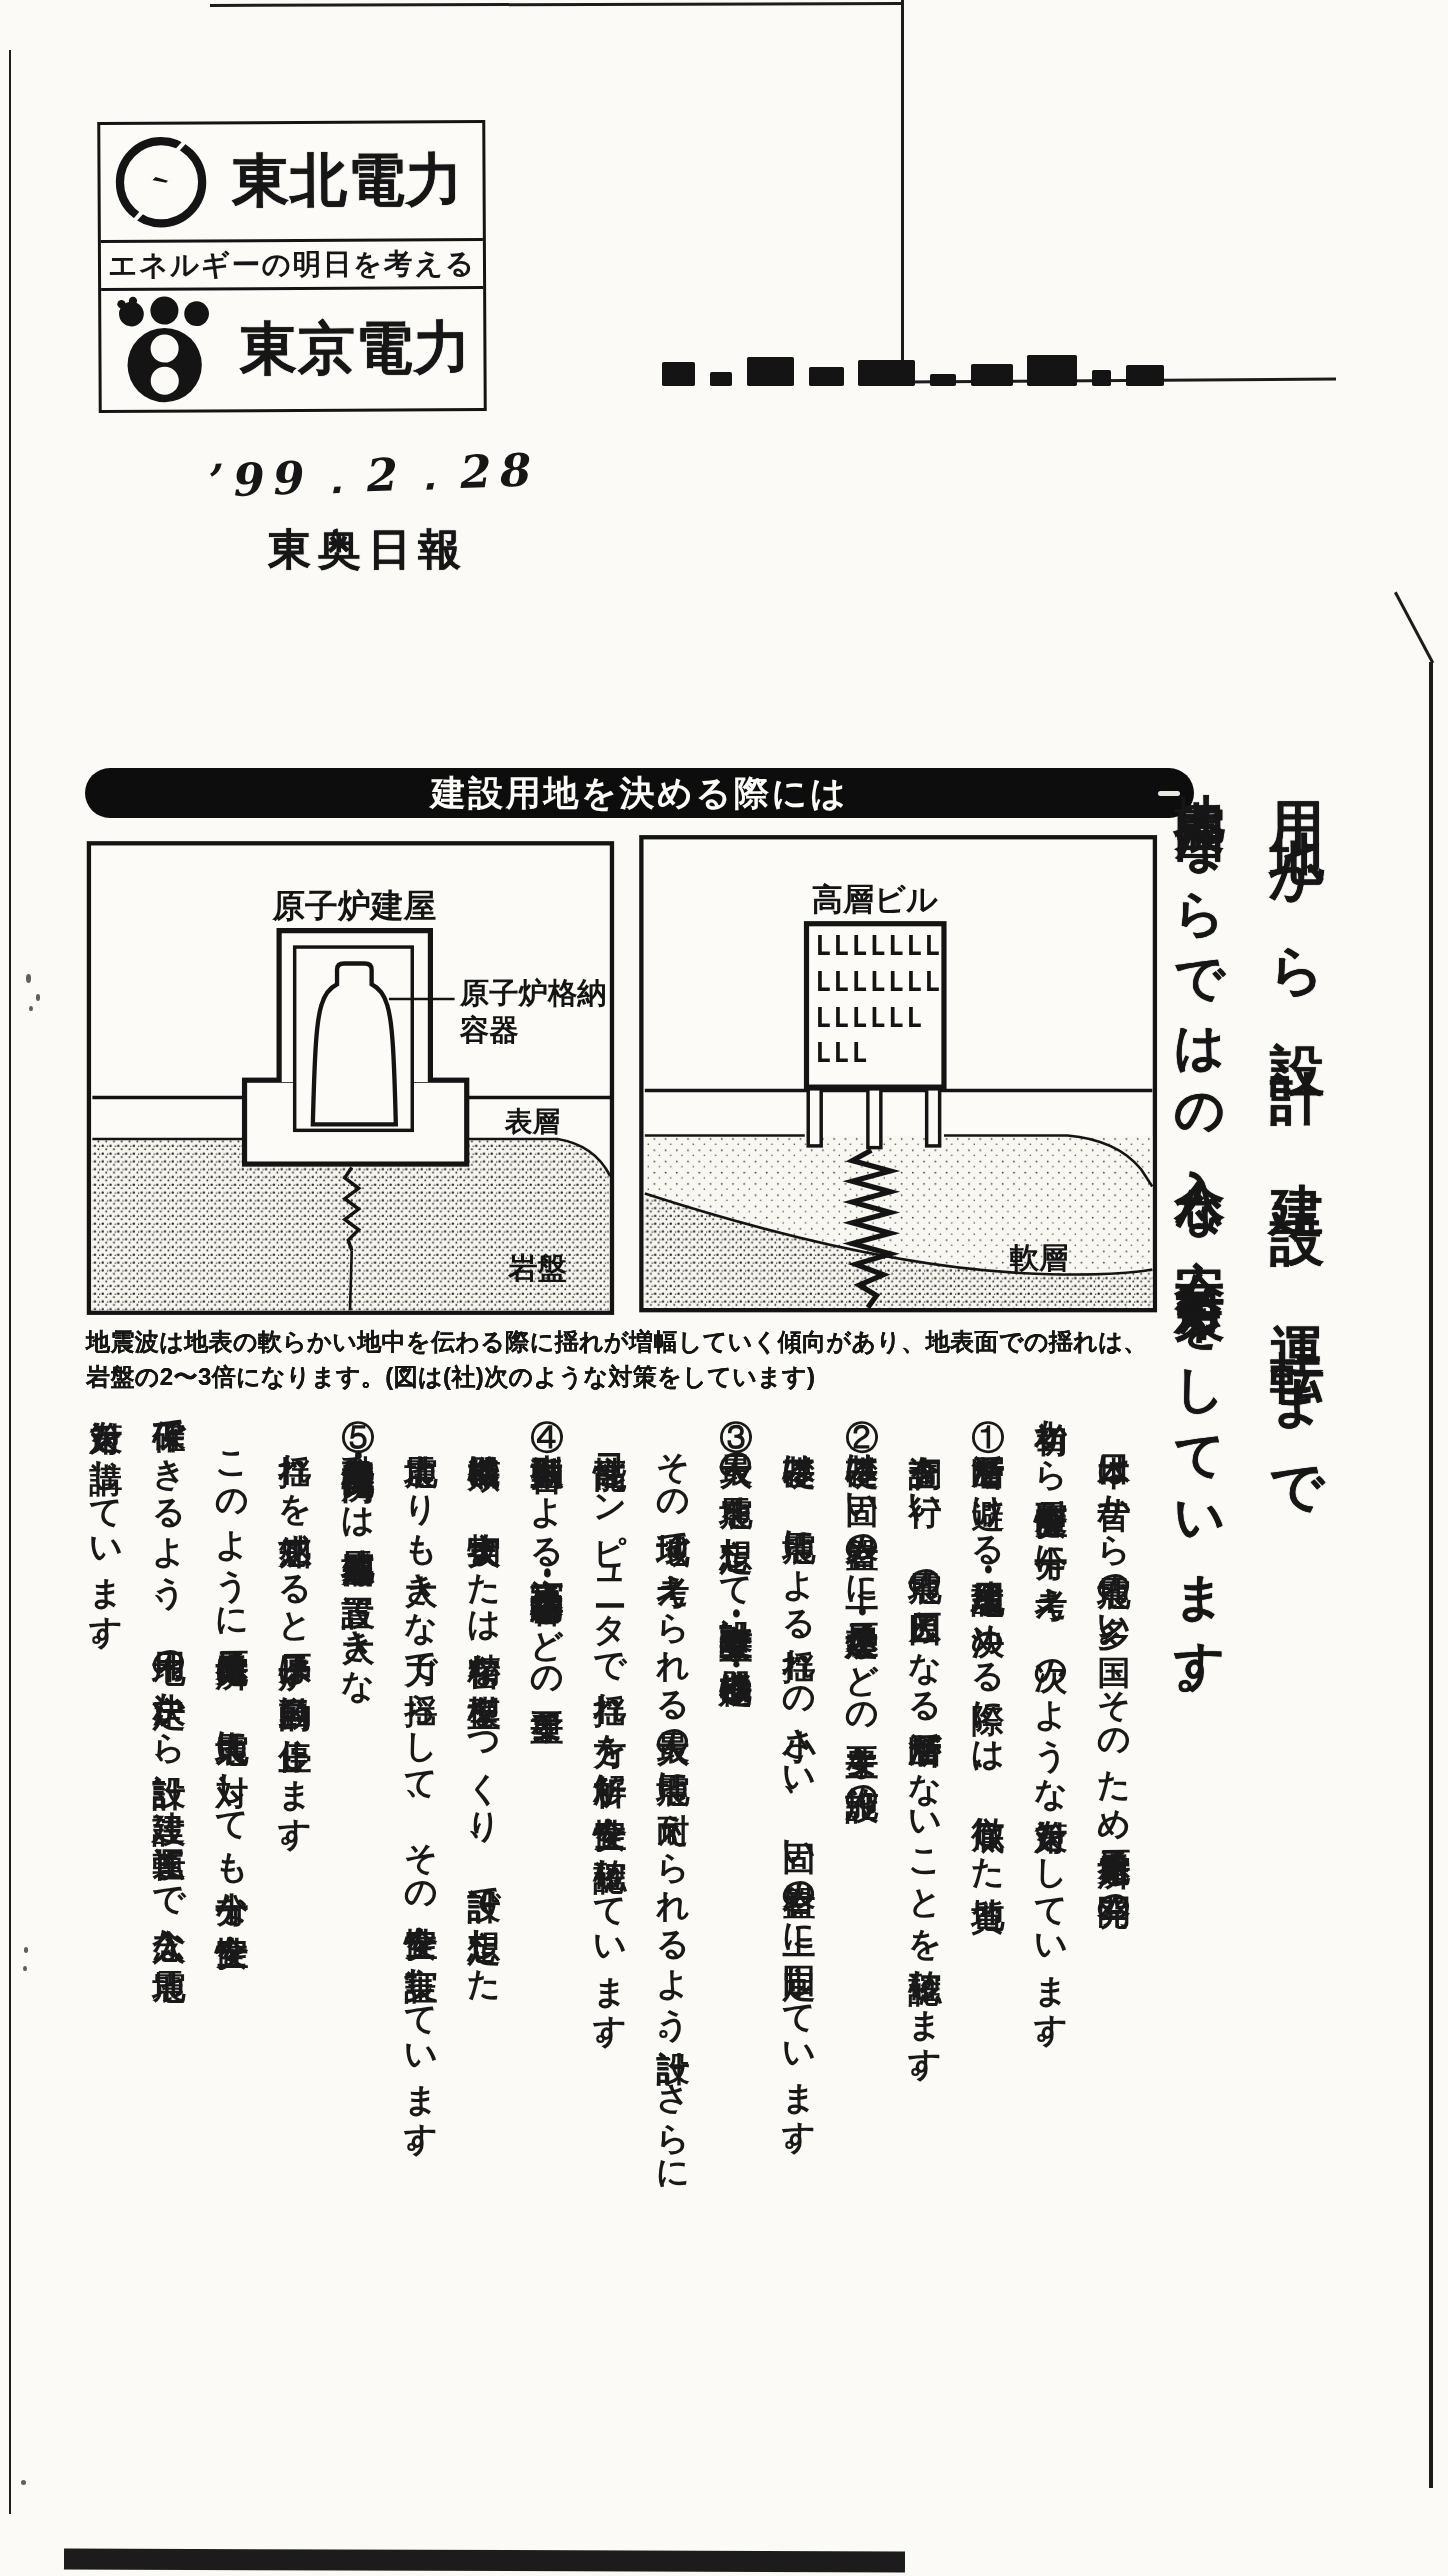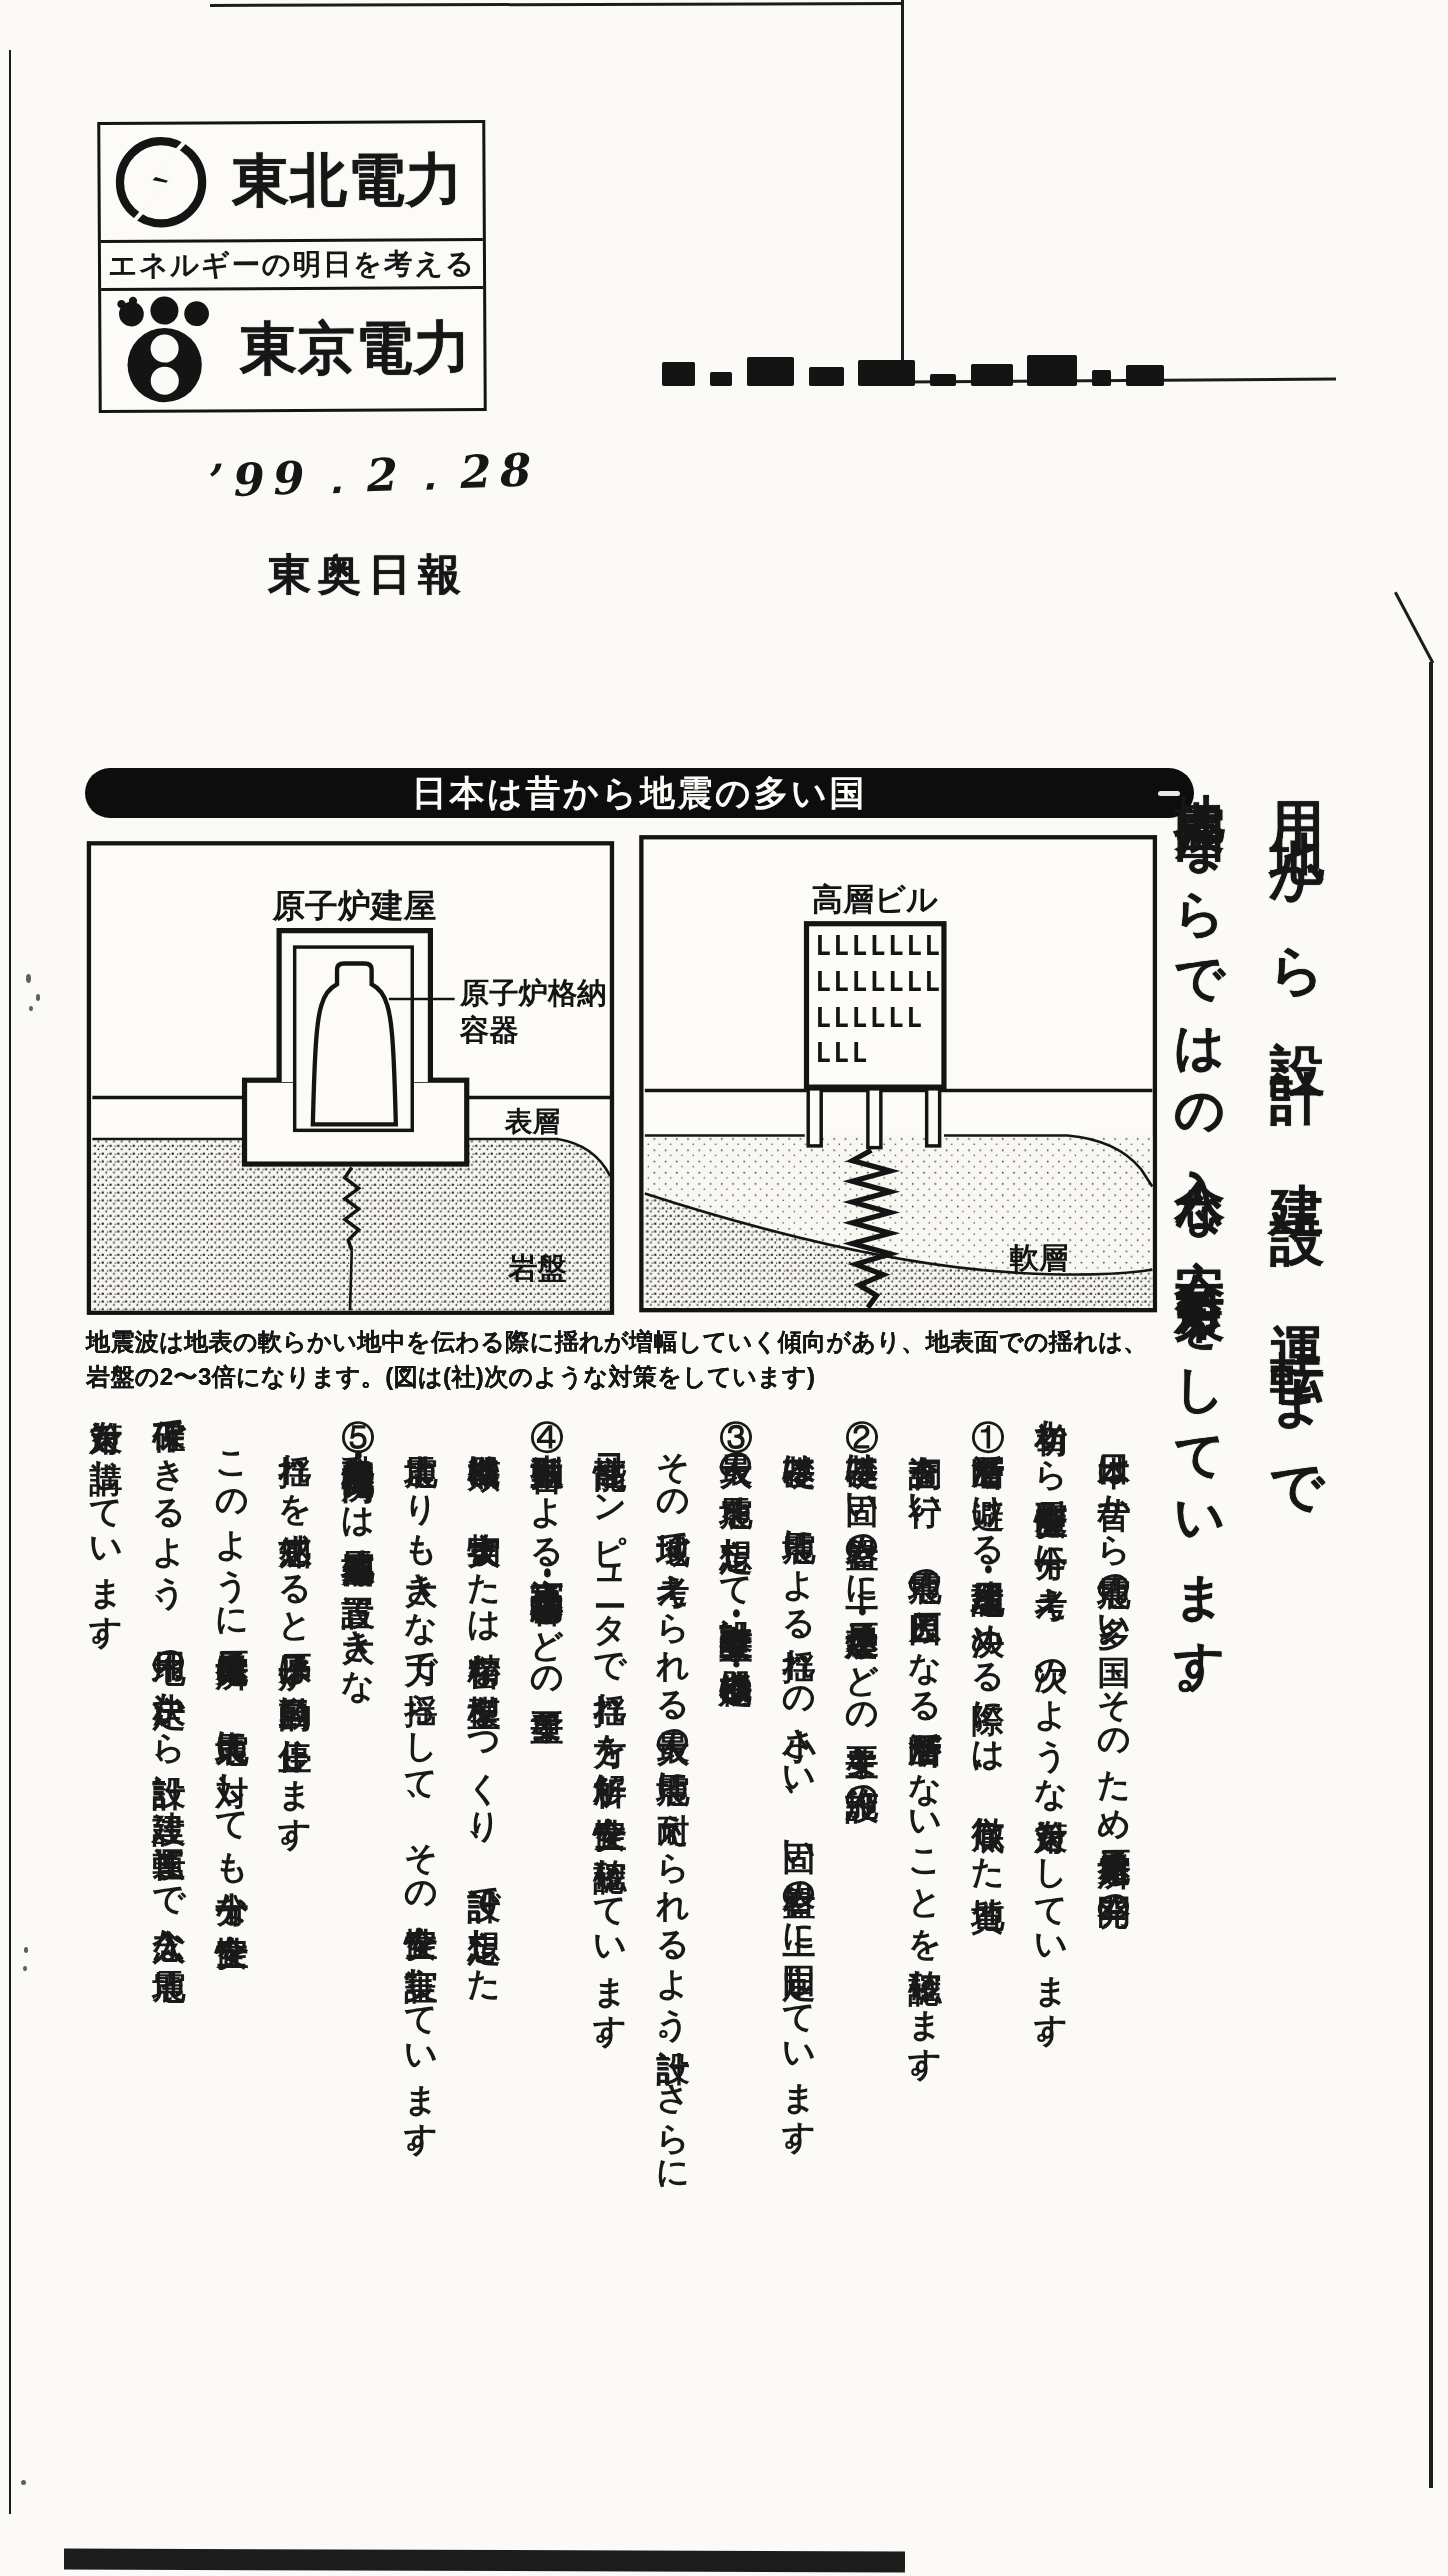--- a/index.html
+++ b/index.html
@@ -19,21 +19,21 @@
   .mrow{display:flex;align-items:center;box-sizing:border-box;}
   .mrow1{height:118px;border-bottom:3.5px solid #141414;}
   .mrow2{height:48px;border-bottom:3.5px solid #141414;justify-content:center;}
   .mrow3{height:119px;}
   .brand{font-family:"Liberation Sans","DejaVu Sans",sans-serif;font-weight:900;font-size:57px;letter-spacing:0.9px;white-space:nowrap;text-shadow:0 0 0.9px #000;}
   .slogan{font-family:"Liberation Sans","DejaVu Sans",sans-serif;font-weight:700;font-size:28.5px;letter-spacing:1.7px;white-space:nowrap;}
   .mlogo{margin-left:12px;margin-right:22.5px;flex:none;}
   
   .dateNote{position:absolute;left:209px;top:446px;font-family:"DejaVu Serif",serif;font-style:italic;
     font-size:45px;font-weight:700;letter-spacing:8.6px;transform:rotate(-2deg);white-space:nowrap;}
-  .paperName{position:absolute;left:268px;top:546px;font-size:43px;font-weight:900;letter-spacing:7px;
+  .paperName{position:absolute;left:268px;top:521px;font-size:43px;font-weight:900;letter-spacing:7px;
     font-family:"Liberation Serif",serif;text-shadow:0 0 0.9px #000;white-space:nowrap;}
   
   .figtitle{position:absolute;left:85px;top:768px;width:1109px;height:50px;background:#0d0d0d;border-radius:25px;
     display:flex;align-items:center;justify-content:center;}
   .figtitle span{color:#fcfcf8;font-family:"Liberation Sans","DejaVu Sans",sans-serif;font-weight:900;
     font-size:35px;letter-spacing:2.6px;white-space:nowrap;}
   .figtitle .scratch{position:absolute;right:14px;top:22.5px;width:22.5px;height:5.2px;background:#e8e8e2;border-radius:2.6px;}
   .figsvg{position:absolute;left:82px;top:813px;width:1117px;height:588px;}
   .cap{position:absolute;left:86px;font-family:"Liberation Sans","DejaVu Sans",sans-serif;font-weight:700;
     font-size:24px;letter-spacing:0.4px;white-space:nowrap;text-shadow:0 0 0.4px #000;text-align:right;}
@@ -108,21 +108,21 @@
         <circle cx="62" cy="103" r="17" fill="#fbfaf6"></circle>
       </svg>
       <span class="brand">東京電力</span>
     </div>
   </div>
 
   <div class="dateNote">’99．2．28</div>
   <div class="paperName">東奥日報</div>
 
   <div class="figtitle">
-    <span>日本は昔から地震の多い国</span>
+    <span>建設用地を決める際には</span>
     <i class="scratch"></i>
   </div>
 
   <svg class="figsvg" viewBox="95 940 1292 680">
     <defs>
       <pattern id="stipD" width="9" height="9" patternUnits="userSpaceOnUse">
         <rect width="9" height="9" fill="#f6f5f0"></rect>
         <circle cx="2" cy="2" r="1.4" fill="#2b2b2b"></circle>
         <circle cx="6" cy="6" r="1.1" fill="#2b2b2b"></circle>
         <circle cx="7.5" cy="2.5" r=".8" fill="#2b2b2b"></circle>

